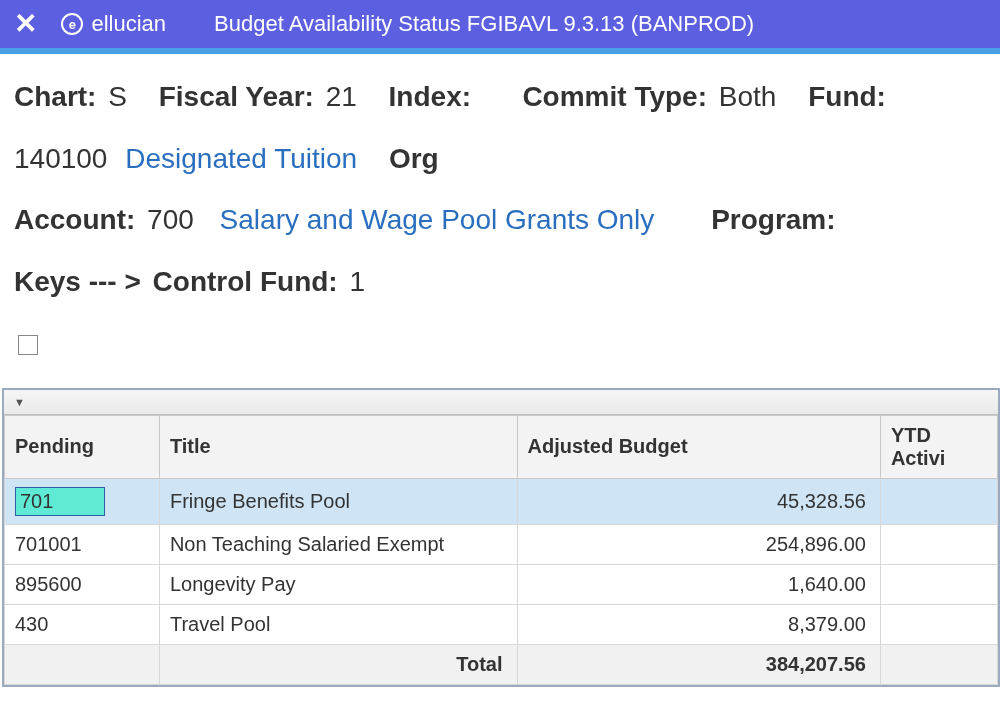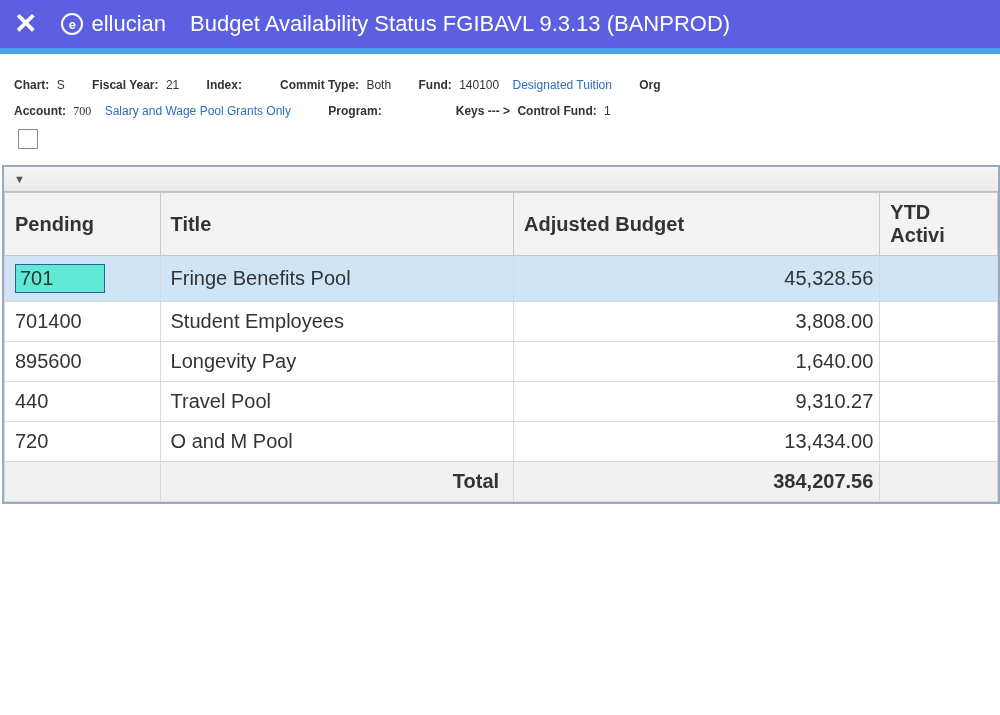--- a/index.html
+++ b/index.html
@@ -11,25 +11,25 @@
     height: 48px;
     display: flex;
     align-items: center;
     color: #fff;
     padding: 0 14px;
     gap: 24px;
   }
   .header-bar .close-x { font-size: 28px; line-height: 1; cursor: pointer; font-weight: 600; }
   .brand { display: flex; align-items: center; gap: 8px; font-size: 22px; font-weight: 300; }
   .brand-logo { width: 22px; height: 22px; border: 2px solid #fff; border-radius: 50%; display: flex; align-items: center; justify-content: center; font-size: 13px; font-weight: 700; }
-  .header-title { font-size: 22px; font-weight: 400; }
+  .header-title { font-size: 22px; margin-left: 24px; font-weight: 400; }
   .sub-bar { height: 6px; background: #4aa0e6; }
 
   
-  .key-block { padding: 18px 14px 14px 14px; font-size: 12px; line-height: 2.2; }
+  .key-block { padding: 12px 14px 14px 14px; font-size: 28px; line-height: 2.2; }
   .key-block .lbl { font-weight: 700; margin-right: 4px; }
   .key-block .val { font-weight: 400; margin-right: 24px; }
   .key-block .link { color: #2a6fbf; font-weight: 400; }
   .cutoff { color: #333; font-weight:700;}
   .checkbox {
     display: inline-block; width: 20px; height: 20px; border: 1px solid #888; vertical-align: middle; margin-left: 4px;
   }
 
   
   .section-wrap { border: 2px solid #9aaabf; margin: 0 0 0 2px; }
@@ -47,21 +47,21 @@
   
   table.grid { border-collapse: collapse; width: 100%; font-size: 20px; }
   table.grid th {
     text-align: left; font-weight: 700; background: #f3f3f3;
     border: 1px solid #c8c8c8; padding: 8px 10px;
   }
   table.grid td {
     border: 1px solid #d8d8d8; padding: 8px 10px; vertical-align: middle;
     white-space: nowrap;
   }
-  table.grid td.num { text-align: right; padding-right: 6px; }
+  table.grid td.num { text-align: right; padding-right: 14px; }
   tr.selected td { background: #cfe4f4; }
   tr.selected td:first-child {
     position: relative;
   }
   .sel-box {
     display:inline-block; border:1px solid #2a5fa0; background:#5eead4;
     padding: 2px 24px 2px 4px; min-width: 90px;
   }
   tr.total td { background: #f1f1f1; font-weight: 700; }
   tr.total td.title-cell { text-align: right; padding-right: 14px; }
@@ -100,22 +100,22 @@
     <span class="val">Both</span>
 
     <span class="lbl">Fund:</span>
     <span class="val" style="margin-right:10px;">140100</span>
     <span class="val link">Designated Tuition</span>
 
     <span class="cutoff">Org</span>
   </div>
   <div>
     <span class="lbl">Account:</span>
-    <span class="val" style="margin-right:10px;font-family:Liberation Serif, serif;">700</span>
-    <span class="val link" style="margin-right:34px;">Salary and Wage Pool Grants Only</span>
+    <span class="val" style="margin-right:18px;">700</span>
+    <span class="val link" style="margin-right:49px;">Salary and Wage Pool Grants Only</span>
 
     <span class="lbl">Program:</span>
     <span class="val" style="margin-right:60px;">&nbsp;</span>
 
     <span class="lbl" style="">Keys --- &gt;</span>
 
     <span class="lbl">Control Fund:</span>
     <span class="val" style="margin-right:0;">1</span>
   </div>
   <div>
@@ -144,41 +144,35 @@
       </tr>
     </thead>
     <tbody>
       <tr class="selected">
         <td><span class="sel-box">701</span></td>
         <td>Fringe Benefits Pool</td>
         <td class="num">45,328.56</td>
         <td class="num"></td>
       </tr>
       <tr>
-        <td>701400</td>
-        <td>Student Employees</td>
-        <td class="num">3,808.00</td>
+        <td>701001</td>
+        <td>Non Teaching Salaried Exempt</td>
+        <td class="num">254,896.00</td>
         <td class="num"></td>
       </tr>
       <tr>
         <td>895600</td>
         <td>Longevity Pay</td>
         <td class="num">1,640.00</td>
         <td class="num"></td>
       </tr>
       <tr>
-        <td>440</td>
+        <td>430</td>
         <td>Travel Pool</td>
-        <td class="num">9,310.27</td>
-        <td class="num"></td>
-      </tr>
-      <tr>
-        <td>720</td>
-        <td>O and M Pool</td>
-        <td class="num">13,434.00</td>
+        <td class="num">8,379.00</td>
         <td class="num"></td>
       </tr>
       <tr class="total">
         <td></td>
         <td class="title-cell">Total</td>
         <td class="num">384,207.56</td>
         <td class="num"></td>
       </tr>
     </tbody>
   </table>

